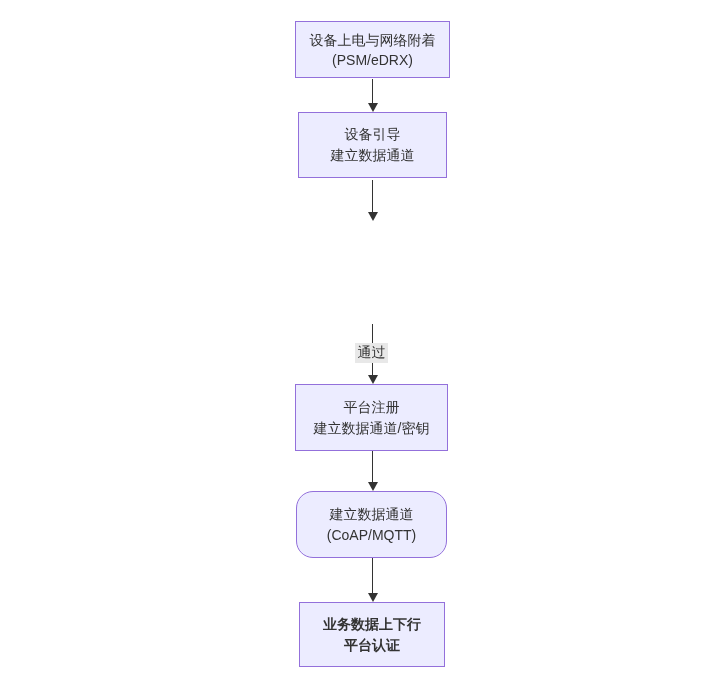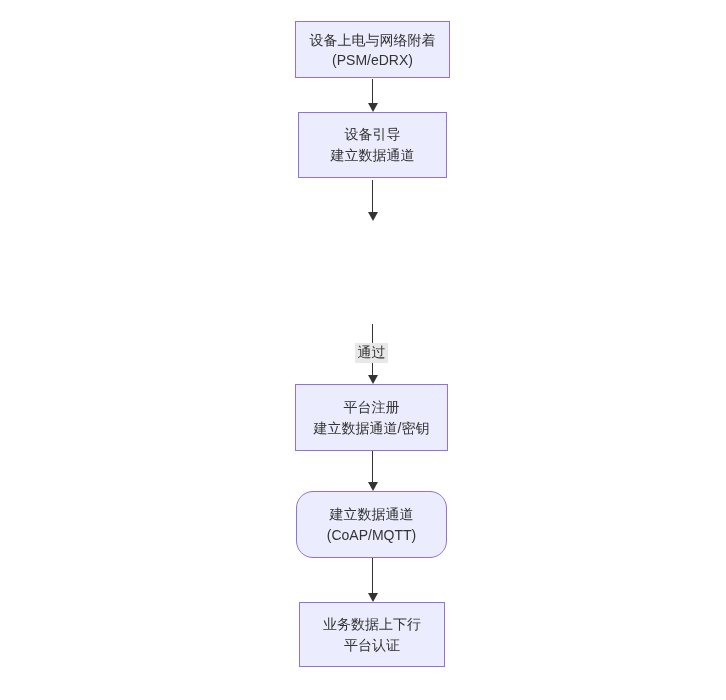--- a/index.html
+++ b/index.html
@@ -69,21 +69,21 @@
     background: var(--elbg);
     display: flex; align-items: center; justify-content: center;
     font-size: 14px;
     color: var(--text);
   }
   
   #n-power    { left: 295px; top: 21px;  width: 155px; height: 57px; }
   #n-boot     { left: 298px; top: 112px; width: 149px; height: 66px; }
   #n-register { left: 295px; top: 384px; width: 153px; height: 67px; }
   #n-channel  { left: 296px; top: 491px; width: 151px; height: 67px; border-radius: 17px; }
-  #n-business { left: 299px; top: 602px; width: 146px; height: 65px; }
+  #n-business { left: 299px; top: 602px; width: 146px; height: 65px; font-weight: bold; }
   
   #e1 { left: 372px; top: 79px;  height: 25px; }
   #e2 { left: 372px; top: 180px; height: 33px; }
   #e3 { left: 372px; top: 324px; height: 52px; }
   #e4 { left: 372px; top: 451px; height: 32px; }
   #e5 { left: 372px; top: 558px; height: 36px; }
   #h1 { left: 367.5px; top: 103px; }
   #h2 { left: 367.5px; top: 212px; }
   #h3 { left: 367.5px; top: 375px; }
   #h4 { left: 367.5px; top: 482px; }

